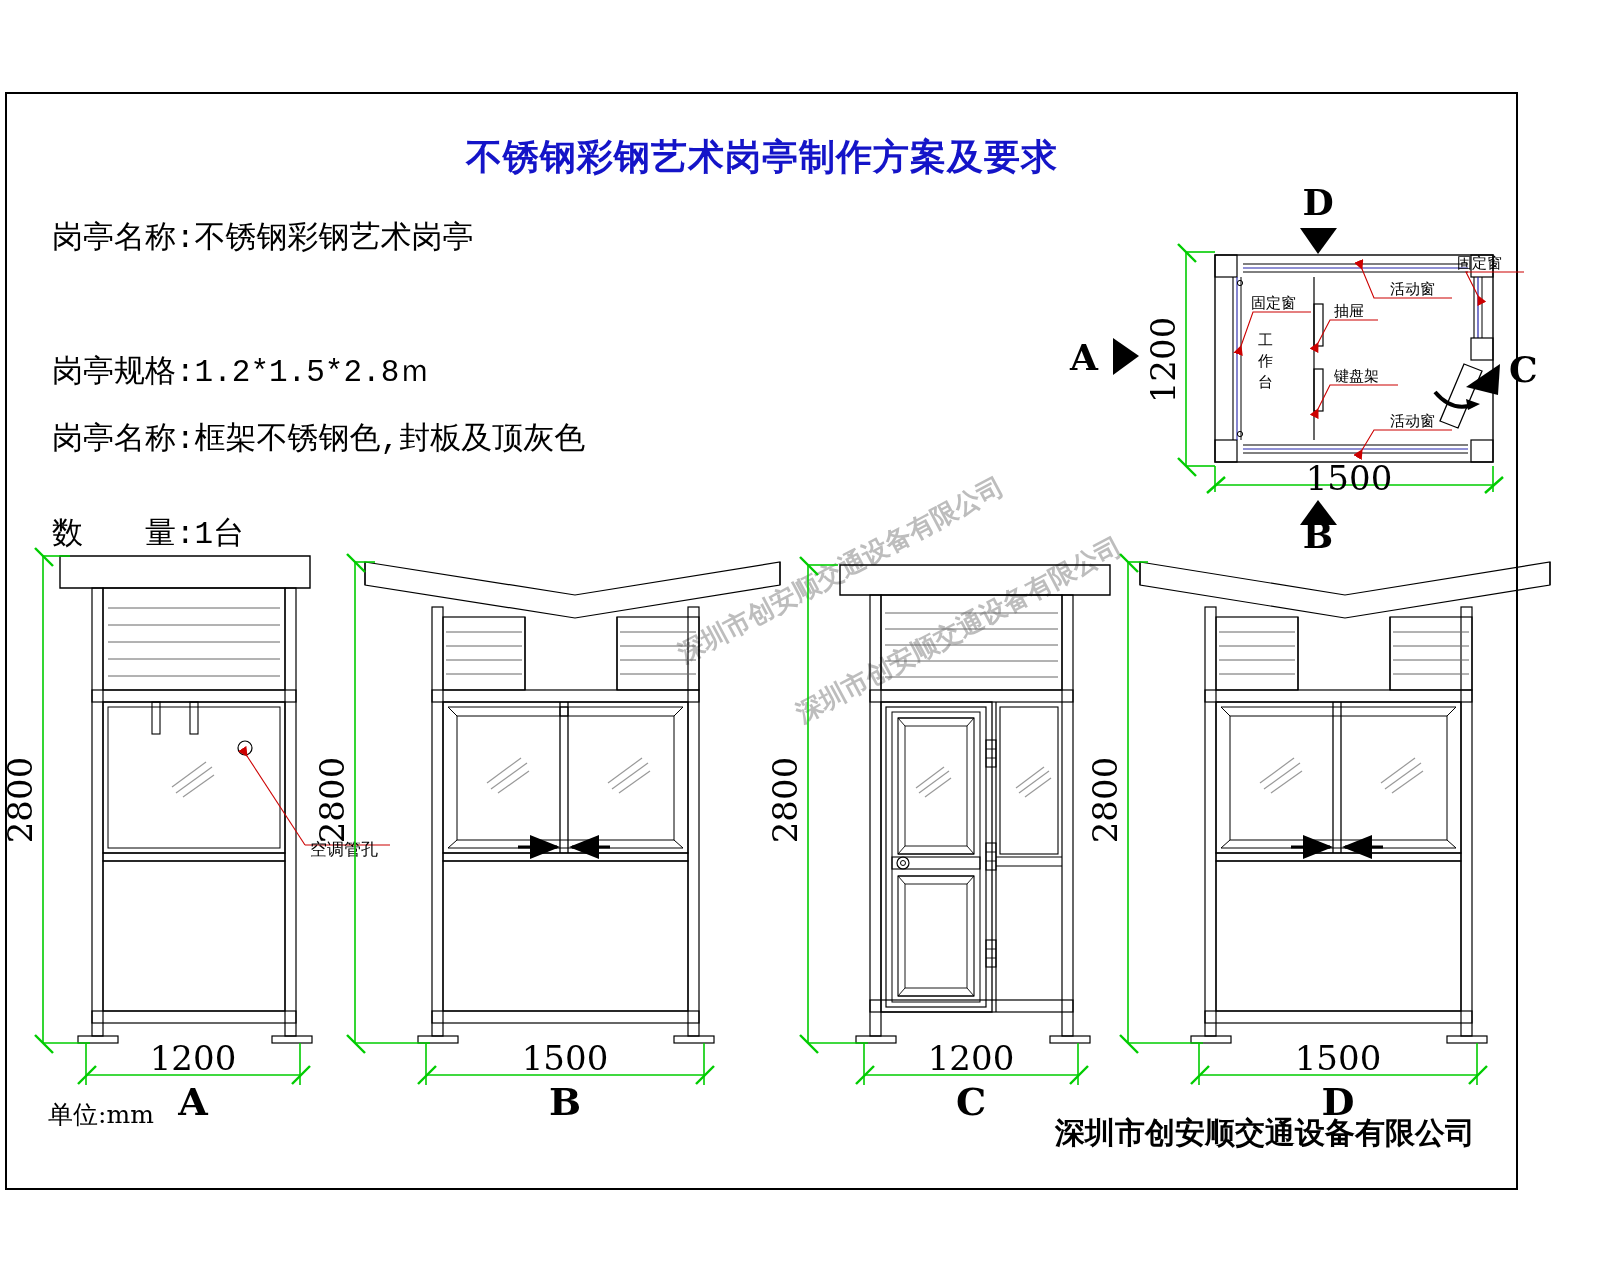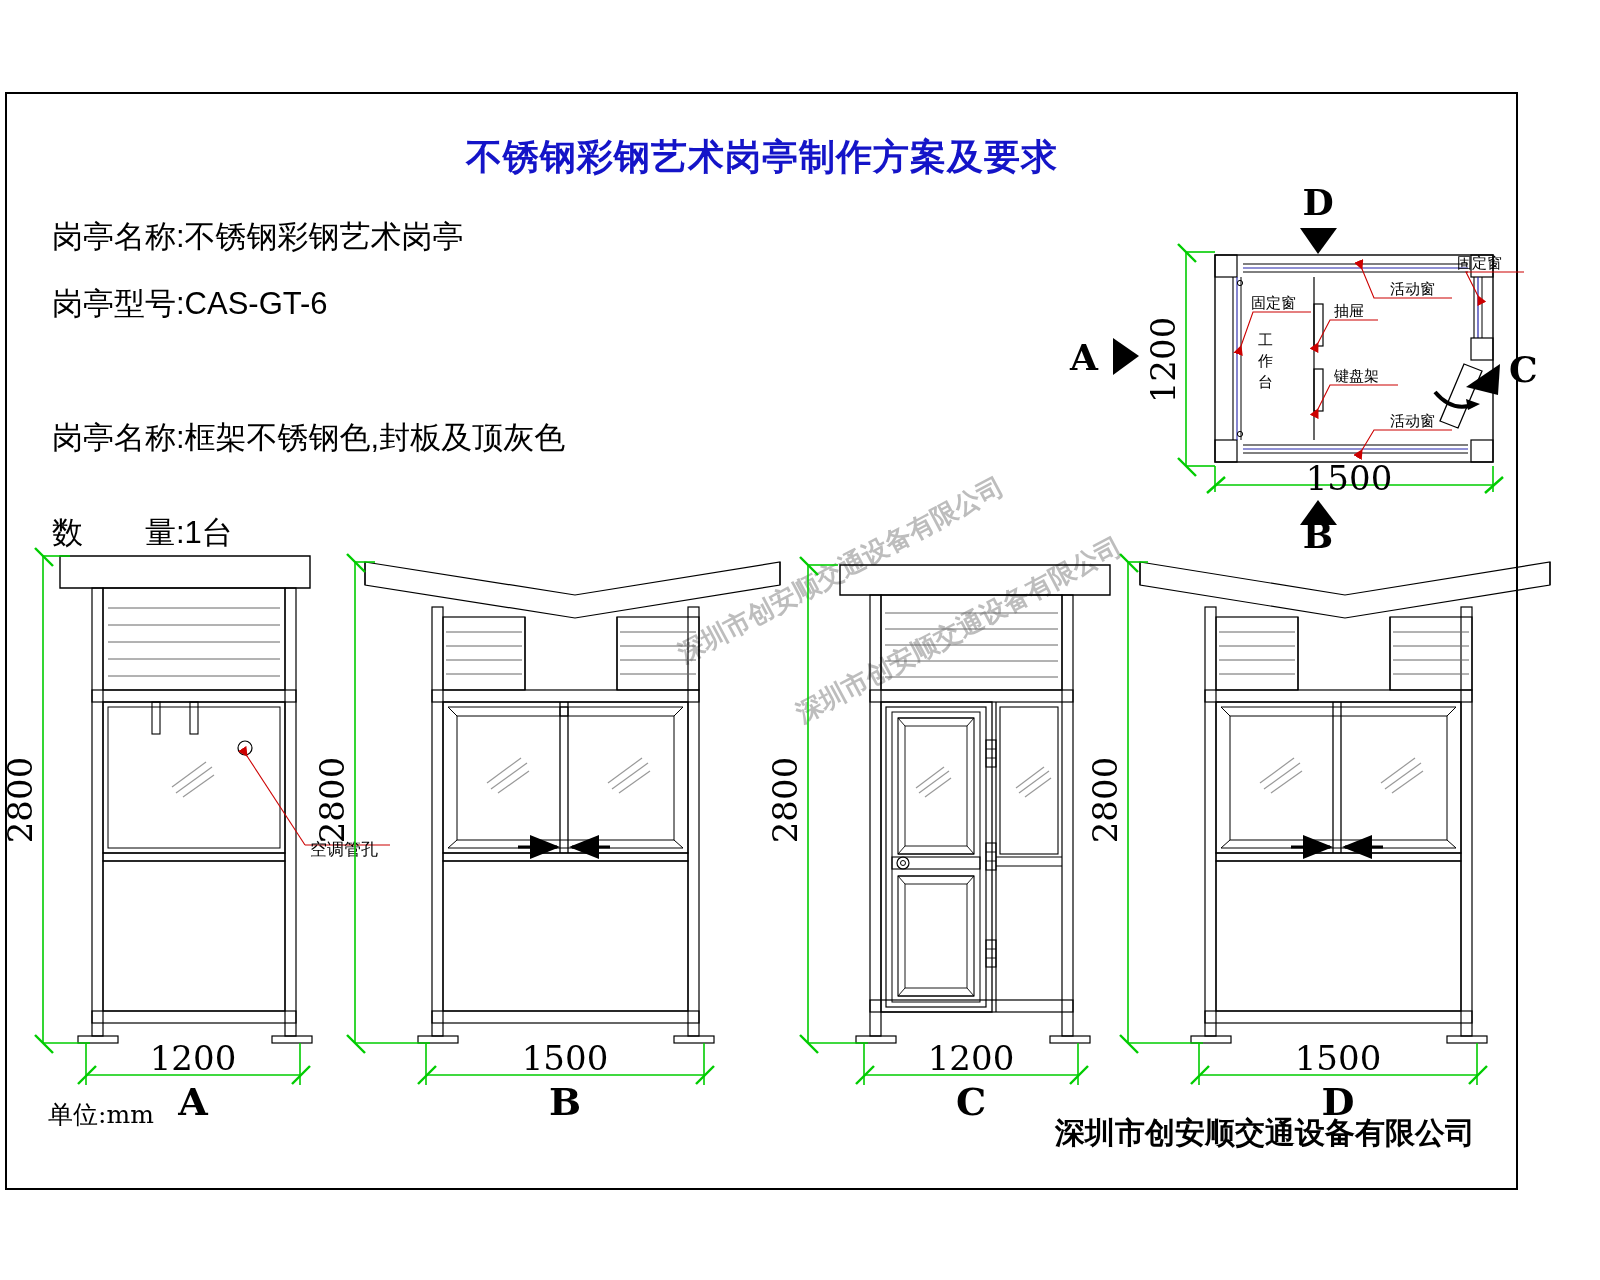--- a/index.html
+++ b/index.html
@@ -4,21 +4,21 @@
 <style>
   html,body{margin:0;padding:0;background:#fff;}
   body{width:1600px;height:1280px;position:relative;overflow:hidden;
        font-family:"DejaVu Sans","Liberation Sans",sans-serif;}
   .sheet{position:absolute;left:0;top:0;width:1600px;height:1192px;}
   .frame{position:absolute;left:5px;top:92px;width:1513px;height:1098px;
          border:2px solid #000;box-sizing:border-box;}
   .title{position:absolute;left:0;top:133px;width:1524px;text-align:center;
          color:#1414c8;font-weight:bold;font-size:36px;letter-spacing:1px;}
   .spec{position:absolute;left:52px;font-size:31px;color:#000;white-space:nowrap;
-        font-family:Liberation Sans, sans-serif;}
+        font-family:Liberation Mono, monospace;}
   .unit{position:absolute;left:48px;top:1098px;font-size:25px;
         font-family:"DejaVu Serif","Liberation Serif",serif;}
   .company{position:absolute;left:1055px;top:1113px;font-size:30px;font-weight:600;
            font-family:"DejaVu Serif","Liberation Serif",serif;white-space:nowrap;}
   .watermark{position:absolute;color:#bdbdbd;font-size:26px;white-space:nowrap;
              transform:rotate(-28deg);transform-origin:left top;font-weight:600;
              font-family:"DejaVu Serif","Liberation Serif",serif;}
   svg{position:absolute;left:0;top:0;overflow:visible;}
   .dimtxt{font-family:"DejaVu Serif","Liberation Serif",serif;font-size:34px;fill:#000;}
   .viewlbl{font-family:"DejaVu Serif","Liberation Serif",serif;font-size:38px;
@@ -30,21 +30,21 @@
 </head>
 <body>
 
 <div class="sheet">
 
   <div class="frame"></div>
 
   <div class="title">不锈钢彩钢艺术岗亭制作方案及要求</div>
 
   <div class="spec" style="top:216px">岗亭名称:不锈钢彩钢艺术岗亭</div>
-  <div class="spec" style="top:283px">岗亭型号:CAS-GT-6</div>
+  <div class="spec" style="top:350px">岗亭规格:1.2*1.5*2.8ｍ</div>
   <div class="spec" style="top:417px">岗亭名称:框架不锈钢色,封板及顶灰色</div>
   <div class="spec" style="top:512px">数　　量:1台</div>
 
   <div class="unit">单位:mm</div>
   <div class="company">深圳市创安顺交通设备有限公司</div>
 
   <div class="watermark" style="left:672px;top:640px">深圳市创安顺交通设备有限公司</div>
   <div class="watermark" style="left:790px;top:700px">深圳市创安顺交通设备有限公司</div>
 
   <svg width="1600" height="1280">

